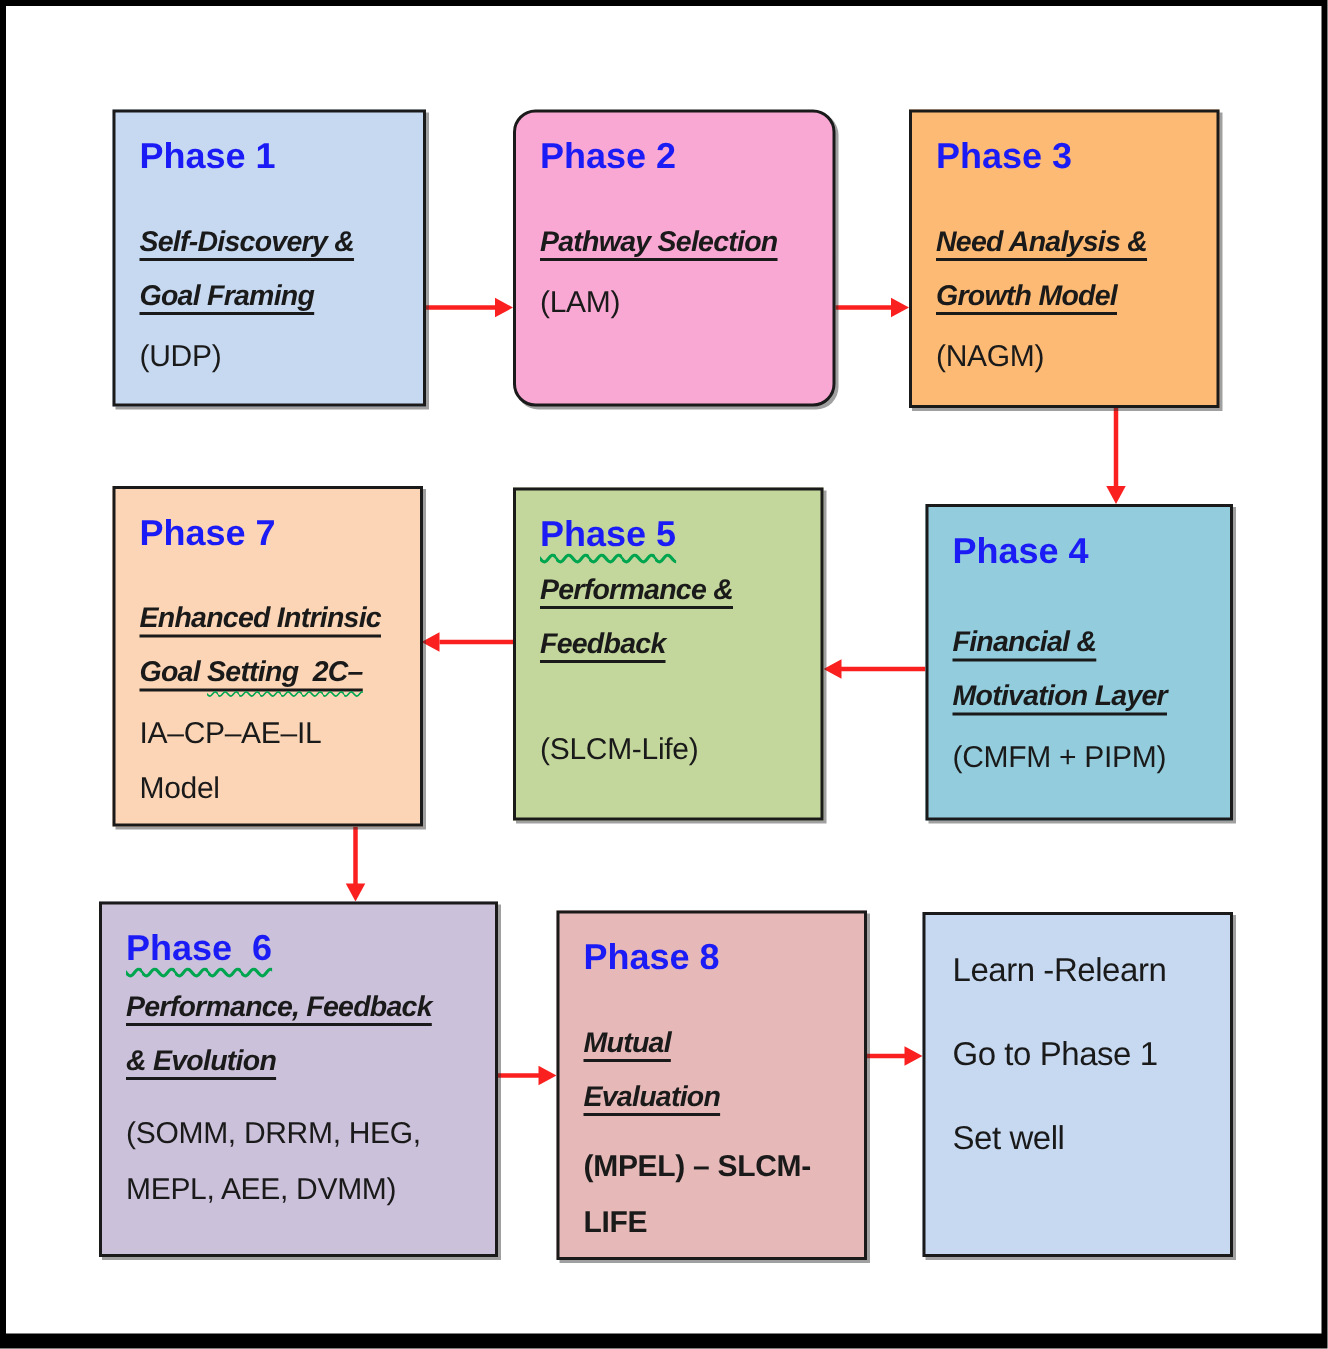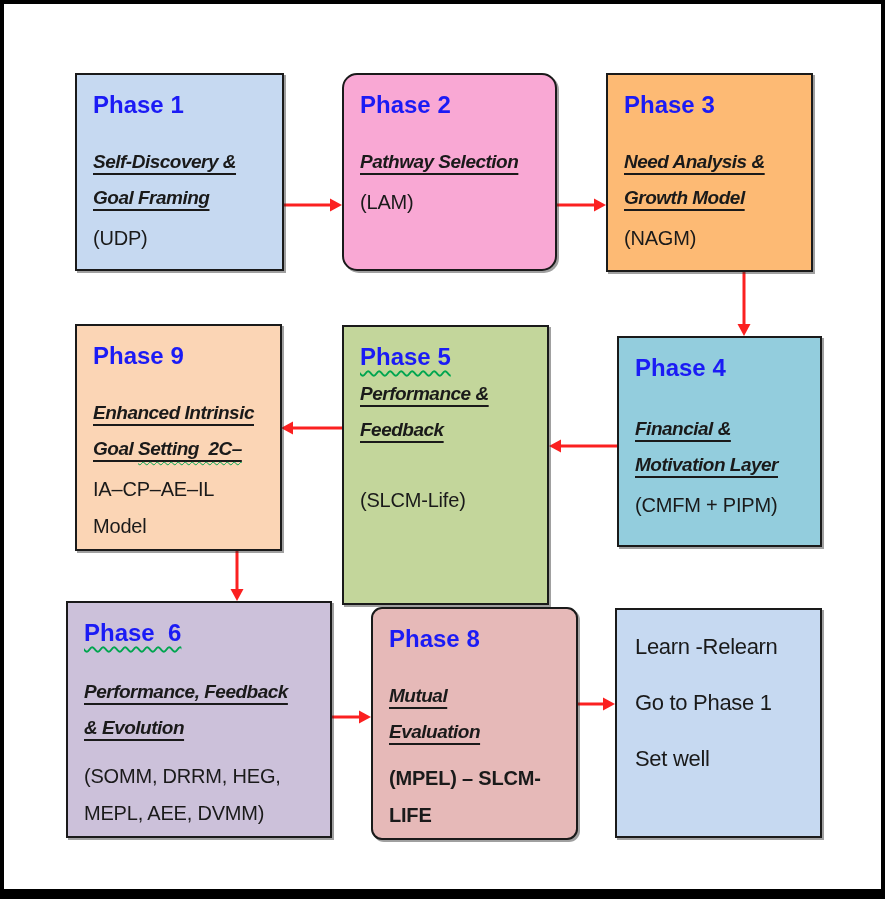--- a/index.html
+++ b/index.html
@@ -34,21 +34,21 @@
     font-weight:bold;
     font-size:24px;
     line-height:1.3;
     white-space:pre;
     margin:2px 0 24px 0;
   }
   .title.squiggle{
     text-decoration:underline wavy var(--squiggle-green);
     text-decoration-thickness:1.5px;
     text-underline-offset:5px;
-    margin-bottom:26px;
+    margin-bottom:6px;
   }
   .subtitle{
     font-weight:bold;
     font-style:italic;
     font-size:19px;
     letter-spacing:-0.5px;
     line-height:1.9;
     white-space:pre-wrap;
     text-decoration:underline;
     text-decoration-thickness:2px;
@@ -70,21 +70,21 @@
     font-weight:normal;
     font-size:22px;
     letter-spacing:-0.3px;
     margin:8px 0 30px 2px;
   }
   
   .b1{left:71px;top:69px;width:209px;height:198px;}
   .b2{left:338px;top:69px;width:215px;height:198px;}
   .b3{left:602px;top:69px;width:207px;height:199px;}
   .b7{left:71px;top:320px;width:207px;height:227px;}
-  .b5{left:338px;top:321px;width:207px;height:280px;}
+  .b5{left:338px;top:321px;width:207px;height:222px;}
   .b4{left:613px;top:332px;width:205px;height:211px;}
   .b6{left:62px;top:597px;width:266px;height:237px;}
   .b8{left:367px;top:603px;width:207px;height:233px;}
   .b9{left:611px;top:604px;width:207px;height:230px;padding-top:16px;}
   
   .b5 .title{margin-bottom:4px;}
   .b5 .detail{margin-top:34px;}
   .b4 .title{margin-bottom:28px;}
   .b6 .detail{margin-top:12px;}
   .b8 .detail{margin-top:10px;font-weight:bold;}
@@ -143,21 +143,21 @@
   </div>
 
   <div class="box b3" style="background-color: #fdba74;">
     <div class="title">Phase 3</div>
     <div class="subtitle">Need Analysis &amp;
 Growth Model</div>
     <div class="detail">(NAGM)</div>
   </div>
 
   <div class="box b7" style="background-color: rgb(251, 213, 181);">
-    <div class="title">Phase 9</div>
+    <div class="title">Phase 7</div>
     <div class="subtitle"><span>Enhanced Intrinsic
 Goal </span><span class="wavy-part">Setting  2C–</span></div>
     <div class="detail">IA–CP–AE–IL
 Model</div>
   </div>
 
   <div class="box b5" style="background-color: rgb(195, 214, 155);">
     <div class="title squiggle">Phase 5</div>
     <div class="subtitle">Performance &amp;
 Feedback</div>
@@ -172,21 +172,21 @@
   </div>
 
   <div class="box b6" style="background-color: rgb(204, 193, 218);">
     <div class="title squiggle">Phase  6</div>
     <div class="subtitle">Performance, Feedback
 &amp; Evolution</div>
     <div class="detail">(SOMM, DRRM, HEG,
 MEPL, AEE, DVMM)</div>
   </div>
 
-  <div class="box b8" style="background-color: rgb(230, 185, 184); border-radius: 11px;">
+  <div class="box b8" style="background-color: rgb(230, 185, 184);">
     <div class="title">Phase 8</div>
     <div class="subtitle">Mutual
 Evaluation</div>
     <div class="detail">(MPEL) – SLCM-
 LIFE</div>
   </div>
 
   <div class="box b9" style="background-color: rgb(198, 217, 241);">
     <div class="final-line">Learn -Relearn</div>
     <div class="final-line">Go to Phase 1</div>

